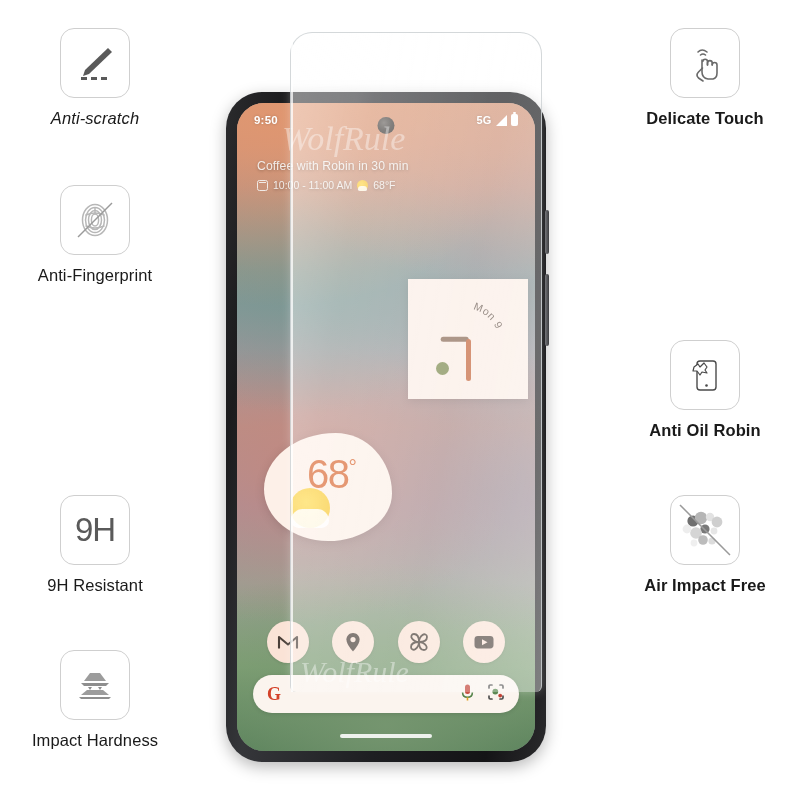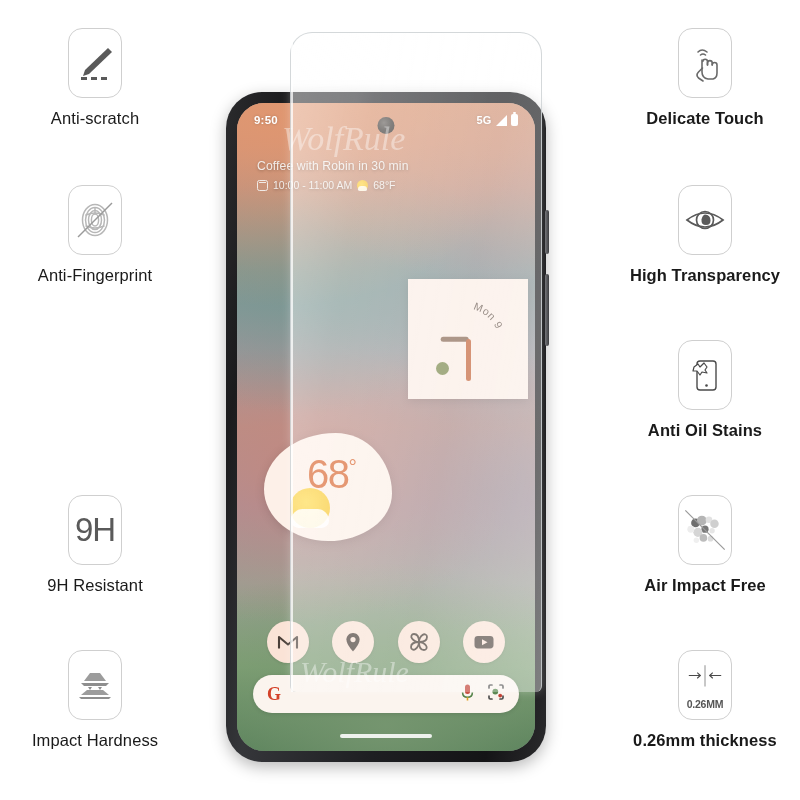--- a/index.html
+++ b/index.html
@@ -35,21 +35,21 @@
 
   .feature {
     width: 190px;
     display: flex;
     flex-direction: column;
     align-items: center;
     position: absolute;
   }
 
   .feature-icon-box {
-    width: 54px;
+    width: 70px;
     height: 70px;
     border: 1.4px solid #cfcfcf;
     border-radius: 14px;
     background: #ffffff;
     display: flex;
     align-items: center;
     justify-content: center;
     position: relative;
     overflow: hidden;
   }
@@ -460,21 +460,21 @@
   
   .ico { display: block; }
 </style>
 </head>
 <body>
 
 <div id="stage">
 
   <div id="col-left" class="feature-col">
 
-    <div class="feature" style="top:28px;">
+    <div class="feature" style="top:28px;font-style:italic;">
       <div class="feature-icon-box">
         <svg class="ico" width="46" height="46" viewBox="0 0 46 46">
           <path d="M36 8 L40 12 L17 34 L11 36 L13 30 Z" fill="#5a5a5a"></path>
           <g stroke="#5a5a5a" stroke-width="3.2" stroke-linecap="butt">
             <line x1="9" y1="38.5" x2="15" y2="38.5"></line>
             <line x1="19" y1="38.5" x2="25" y2="38.5"></line>
             <line x1="29" y1="38.5" x2="35" y2="38.5"></line>
           </g>
         </svg>
       </div>
@@ -533,40 +533,30 @@
             <path d="M20 20 L20 32 Q20 38 26 39 L31 39 Q35 38 35 33 L35 25 Q35 22.5 32.6 22.5 Q30.2 22.5 30.2 25"></path>
             <path d="M30.2 25 L30.2 23 Q30.2 20.6 27.9 20.6 Q25.5 20.6 25.5 23 L25.5 25"></path>
             <path d="M25.5 25 L25.5 21.5 Q25.5 19.2 23.2 19.2 Q20.8 19.2 20.8 21.5"></path>
             <path d="M20.5 28 L16.5 32 Q13.5 35 16.5 38 L21 41"></path>
           </g>
         </svg>
       </div>
       <div class="feature-label">Delicate Touch</div>
     </div>
 
-    <div class="feature" style="top:185px;">
-      <div class="feature-icon-box">
-        <svg class="ico" width="50" height="50" viewBox="0 0 50 50">
-          <path d="M7 25 Q25 11 43 25 Q25 39 7 25 Z" fill="none" stroke="#5a5a5a" stroke-width="1.7"></path>
-          <circle cx="25" cy="25" r="8.5" fill="none" stroke="#5a5a5a" stroke-width="1.7"></circle>
-          <path d="M25 19.5 Q30.5 20 30.5 25.5 Q30.5 30 26 30 Q21 30 21.5 24.5 Q22.5 20 25 19.5 Z" fill="#5a5a5a"></path>
-        </svg>
-      </div>
-      <div class="feature-label">High Transparency</div>
-    </div>
 
     <div class="feature" style="top:340px;">
       <div class="feature-icon-box">
         <svg class="ico" width="48" height="48" viewBox="0 0 48 48">
           <rect x="16" y="10" width="19" height="29" rx="3" ry="3" fill="#ffffff" stroke="#4a4a4a" stroke-width="1.4"></rect>
           <circle cx="25.5" cy="34.5" r="1.3" fill="#4a4a4a"></circle>
           <path d="M13 16 L17 13 L19 16 L23 12 L26 16 L24 19 L26 22 L21 21 L19 24 L16 20 L12 20 Z" fill="#ffffff" stroke="#4a4a4a" stroke-width="1.2" stroke-linejoin="round"></path>
         </svg>
       </div>
-      <div class="feature-label">Anti Oil Stains</div>
+      <div class="feature-label">Anti Oil Robin</div>
     </div>
 
     <div class="feature" style="top:495px;">
       <div class="feature-icon-box">
         <svg class="ico" width="66" height="66" viewBox="0 0 66 66">
           <circle cx="21" cy="24" r="5.6" fill="#6f6f6f"></circle>
           <circle cx="29" cy="21" r="6.2" fill="#b5b5b5"></circle>
           <circle cx="38" cy="20" r="4.2" fill="#e2e2e2"></circle>
           <circle cx="45" cy="25" r="5.4" fill="#cfcfcf"></circle>
           <circle cx="33" cy="32" r="4.6" fill="#787878"></circle>
@@ -575,35 +565,20 @@
           <circle cx="42" cy="34" r="3.4" fill="#e6e6e6"></circle>
           <circle cx="31" cy="43" r="4.8" fill="#bcbcbc"></circle>
           <circle cx="40" cy="44" r="3.6" fill="#dcdcdc"></circle>
           <circle cx="22" cy="46" r="3.4" fill="#efefef"></circle>
           <line x1="8" y1="8" x2="58" y2="58" stroke="#9a9a9a" stroke-width="1.5"></line>
         </svg>
       </div>
       <div class="feature-label">Air Impact Free</div>
     </div>
 
-    <div class="feature" style="top:650px;">
-      <div class="feature-icon-box">
-        <svg class="ico" width="66" height="54" viewBox="0 0 66 54" style="margin-bottom:8px;">
-          <line x1="33" y1="7" x2="33" y2="34" stroke="#8a8a8a" stroke-width="1.2"></line>
-          <g stroke="#4a4a4a" stroke-width="1.4" fill="none" stroke-linecap="round" stroke-linejoin="round">
-            <line x1="13" y1="20" x2="27" y2="20"></line>
-            <polyline points="23.5,16.8 27,20 23.5,23.2"></polyline>
-            <line x1="53" y1="20" x2="39" y2="20"></line>
-            <polyline points="42.5,16.8 39,20 42.5,23.2"></polyline>
-          </g>
-        </svg>
-        <span class="thickness-text">0.26MM</span>
-      </div>
-      <div class="feature-label">0.26mm thickness</div>
-    </div>
   </div>
 
   <div id="phone-wrap">
     <div id="phone-body">
       <div class="side-btn" id="btn-power"></div>
       <div class="side-btn" id="btn-volume"></div>
 
       <div id="screen">
         <div id="wallpaper"></div>
 

